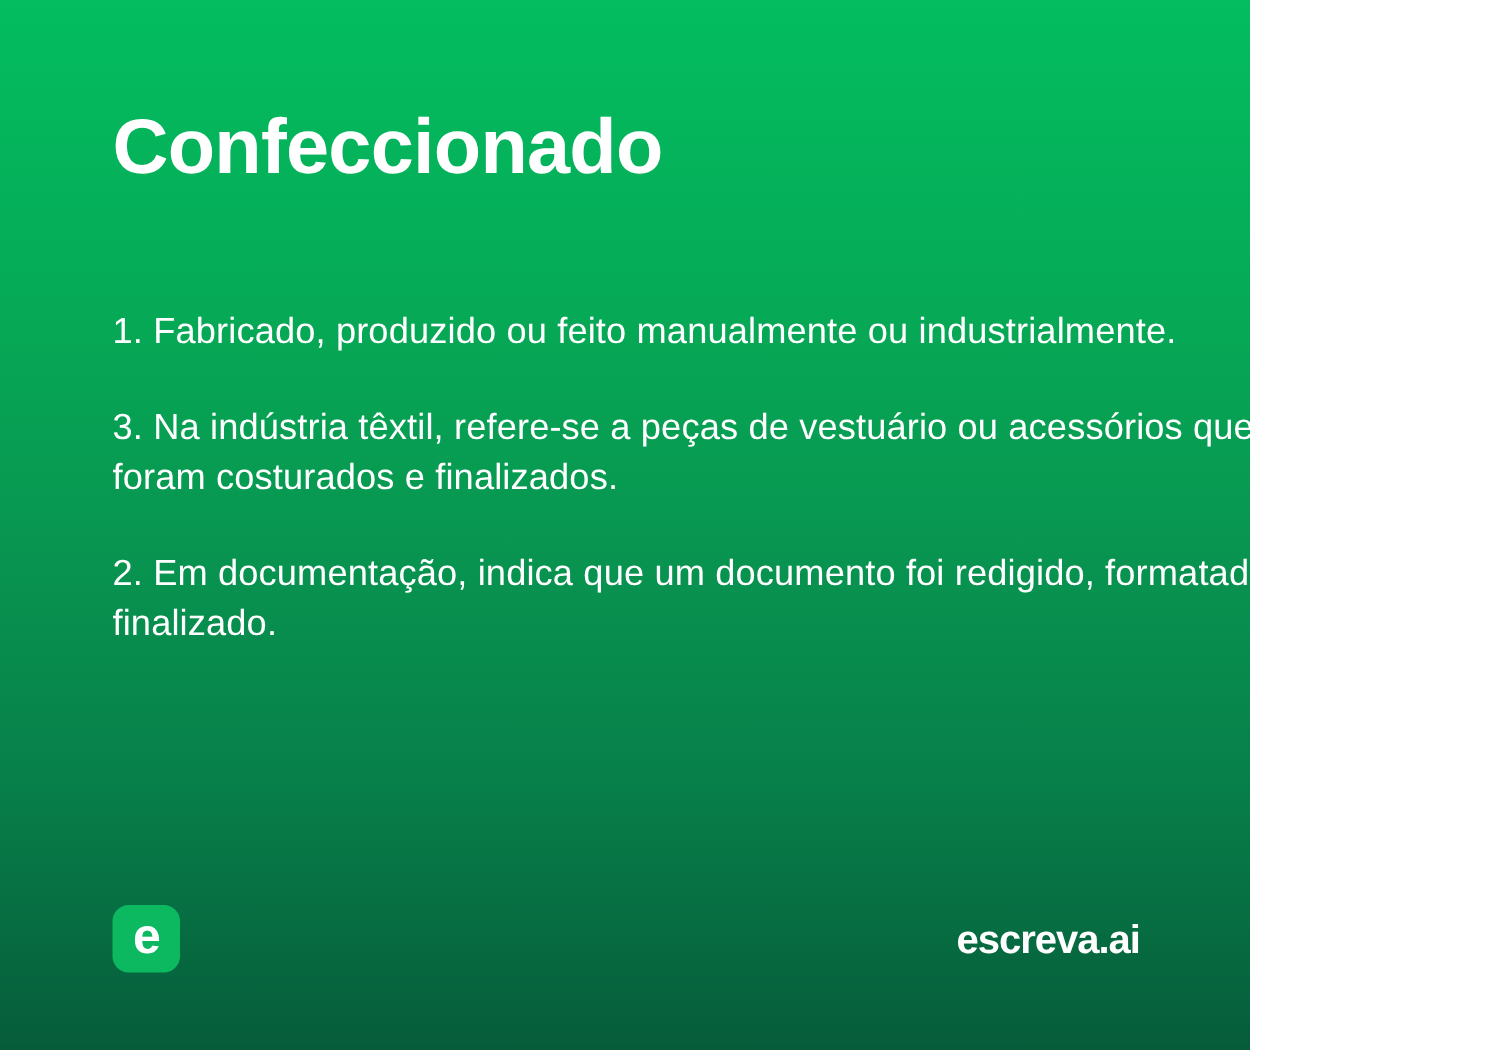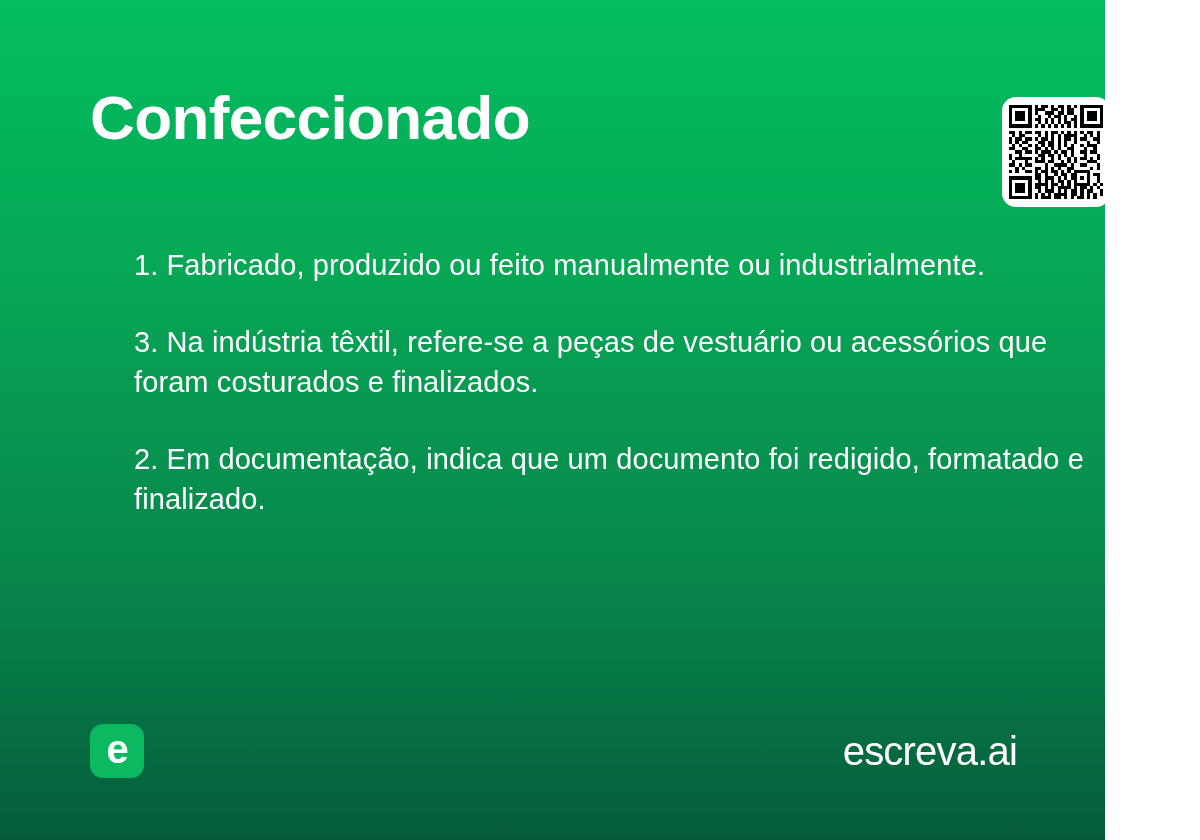--- a/index.html
+++ b/index.html
@@ -4,21 +4,21 @@
 <style>
   html, body {
     margin: 0;
     padding: 0;
     background: #ffffff;
   }
   * { box-sizing: border-box; }
 
   .card {
     position: relative;
-    width: 1105px;
+    width: 1000px;
     height: 840px;
     overflow: hidden;
     background: linear-gradient(180deg, #03bd60 0%, #06a956 30%, #089550 52%, #07804a 74%, #065c3a 100%);
     font-family: "Liberation Sans", "DejaVu Sans", sans-serif;
     -webkit-font-smoothing: antialiased;
   }
 
   
   .header {
     position: absolute;
@@ -55,21 +55,20 @@
     padding: 7px;
   }
   .qr-card svg { display: block; width: 100%; height: 100%; }
 
   
   .definitions {
     position: absolute;
     left: 90px;
     top: 246px;
     width: 980px;
-    margin-left: 44px;
   }
   .definition {
     margin: 0 0 38px 0;
     font-size: 29px;
     line-height: 1.36;
     font-weight: 400;
     color: #ffffff;
     letter-spacing: 0.1px;
   }
   .definition:last-child { margin-bottom: 0; }
@@ -98,23 +97,23 @@
   .logo-mark span {
     font-size: 40px;
     line-height: 1;
     font-weight: 700;
     color: #ffffff;
     letter-spacing: -1px;
     position: relative;
     top: -2px;
   }
   .brand-text {
-    font-size: 40px;
+    font-size: 32px;
     line-height: 1;
-    font-weight: 400;
+    font-weight: 700;
     color: #ffffff;
     letter-spacing: -0.8px;
   }
 </style>
 </head>
 <body>
 
 <div class="card">
 
   <div class="header">

